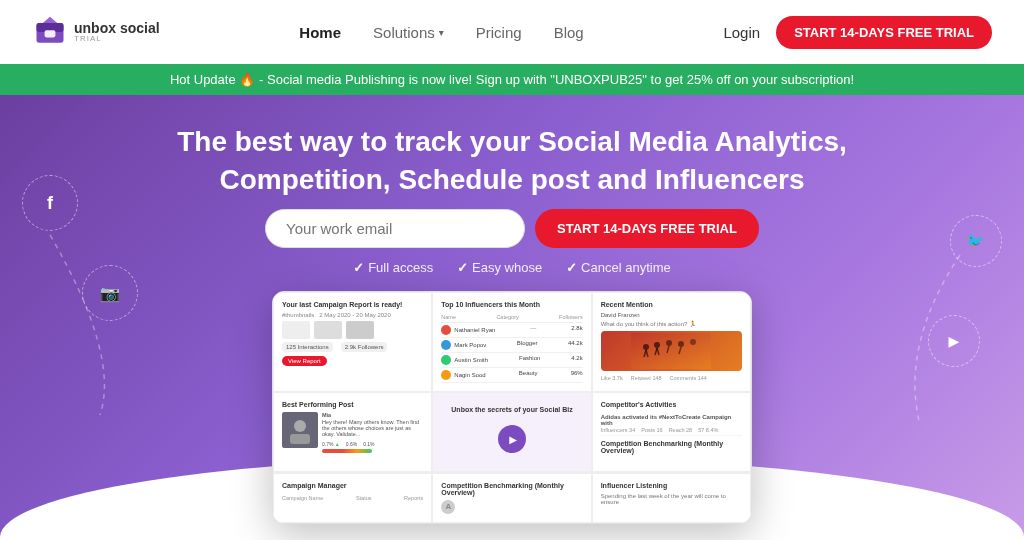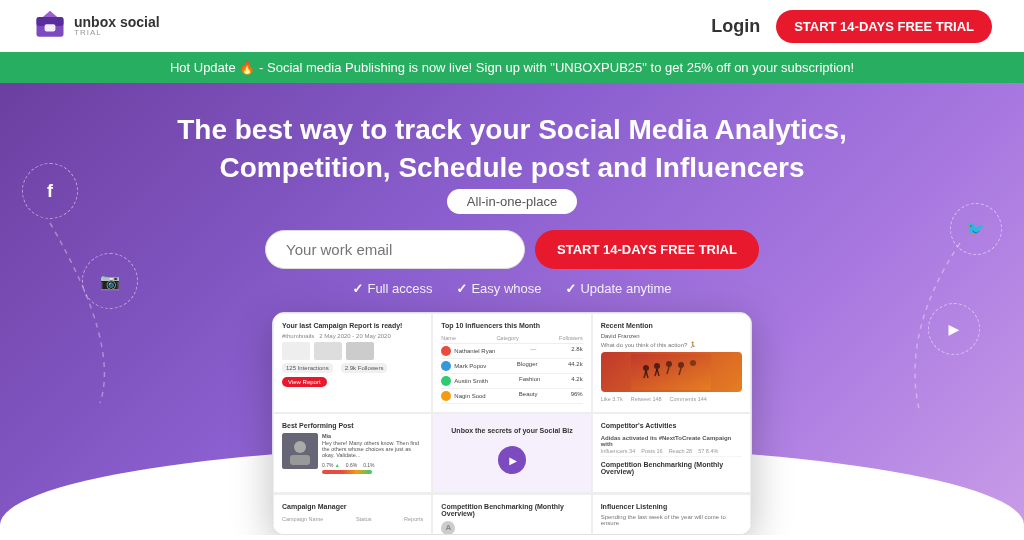--- a/index.html
+++ b/index.html
@@ -1,31 +1,31 @@
 <!DOCTYPE html>
 <html><head>
   <meta charset="utf-8">
   <style>
     * { margin: 0; padding: 0; box-sizing: border-box; }
     body { font-family: 'Segoe UI', Arial, sans-serif; width: 1024px; height: 540px; overflow: hidden; }
 
     
     .navbar {
       display: flex; align-items: center; justify-content: space-between;
-      padding: 6px 32px; height: 52px; background: #fff; position: relative; z-index: 10;
+      padding: 6px 32px; height: 64px; background: #fff; position: relative; z-index: 10;
     }
     .nav-logo { display: flex; align-items: center; gap: 6px; }
     .nav-logo-icon { width: 36px; height: 36px; }
     .nav-links { display: flex; align-items: center; gap: 32px; }
     .nav-link { text-decoration: none; font-size: 15px; color: #222; font-weight: 500; }
     .nav-link.active { color: #222; font-weight: 700; }
     .nav-link.muted { color: #666; font-weight: 400; }
     .nav-solutions { display: flex; align-items: center; gap: 4px; color: #666; font-size: 15px; cursor: pointer; }
     .nav-right { display: flex; align-items: center; gap: 16px; }
-    .login-link { font-size: 18px; color: #333; text-decoration: none; font-weight: 700; }
+    .login-link { font-size: 15px; color: #333; text-decoration: none; font-weight: 400; }
     .cta-btn {
       background: #e8192c; color: #fff; border: none; border-radius: 24px;
       padding: 9px 18px; font-size: 13px; font-weight: 700; cursor: pointer; white-space: nowrap;
     }
 
     
     .announcement-bar {
       background: #27ae60; color: #fff; text-align: center;
       padding: 8px 16px; font-size: 13px; font-weight: 500; z-index: 9; position: relative;
     }
@@ -69,21 +69,21 @@
 
     
     .deco-svg { position: absolute; left: 0; top: 0; width: 100%; height: 100%; pointer-events: none; z-index: 1; }
 
     .hero-content {
       position: relative; z-index: 3; display: flex; flex-direction: column; align-items: center;
       padding-top: 28px;
     }
     .hero-title {
       color: #fff; font-size: 28px; font-weight: 800; text-align: center;
-      max-width: 680px; line-height: 1.35; margin-bottom: 2px;
+      max-width: 680px; line-height: 1.35; margin-bottom: 10px;
     }
     .hero-badge {
       background: #fff; border-radius: 24px; padding: 5px 20px;
       font-size: 13px; color: #555; margin-bottom: 16px; font-weight: 500;
     }
     .hero-form { display: flex; gap: 10px; margin-bottom: 12px; }
     .hero-email {
       border: 1.5px solid #ddd; border-radius: 24px; padding: 10px 20px;
       font-size: 15px; width: 260px; outline: none; color: #aaa;
     }
@@ -153,20 +153,29 @@
       <rect x="5" y="10" width="30" height="10" rx="3" fill="#5a2d9a"></rect>
       <polygon points="12,10 20,3 28,10" fill="#9b5fcf"></polygon>
       <rect x="14" y="18" width="12" height="8" rx="2" fill="white" opacity="0.9"></rect>
     </svg>
     <div style="display:flex;flex-direction:column;line-height:1">
       <span style="font-size:14px;font-weight:800;color:#333">unbox social</span>
       <span style="font-size:8px;color:#999;letter-spacing:1px">TRIAL</span>
     </div>
   </div>
 
+  <div class="nav-links">
+    <a class="nav-link active" href="#">Home</a>
+    <div class="nav-solutions">
+      <span>Solutions</span>
+      <span class="nav-dropdown-icon">▾</span>
+    </div>
+    <a class="nav-link muted" href="#">Pricing</a>
+    <a class="nav-link muted" href="#">Blog</a>
+  </div>
 
   <div class="nav-right">
     <a class="login-link" href="#">Login</a>
     <button class="cta-btn">START 14-DAYS FREE TRIAL</button>
   </div>
 </nav>
 
 <div class="announcement-bar">
   <span>Hot Update 🔥 - Social media Publishing is now live! Sign up with "UNBOXPUB25" to get 25% off on your subscription!</span>
 </div>
@@ -186,37 +195,36 @@
   </div>
   <div class="deco-circle deco-tw">
     <span class="social-icon" style="font-size:15px">🐦</span>
   </div>
   <div class="deco-circle deco-play">
     <span class="social-icon" style="font-size:14px">▶</span>
   </div>
 
   <div class="hero-content">
     <h1 class="hero-title">The best way to track your Social Media Analytics, Competition, Schedule post and Influencers</h1>
-    <div class="hero-badge">All-in-one-place</div>
     <div class="hero-form">
       <input class="hero-email" type="email" placeholder="Your work email" style="">
       <button class="hero-cta">START 14-DAYS FREE TRIAL</button>
     </div>
     <div class="hero-checks">
       <span>
         <span class="check-icon">✓</span>
         <span>Full access</span>
       </span>
       <span>
         <span class="check-icon">✓</span>
         <span>Easy whose</span>
       </span>
       <span>
         <span class="check-icon">✓</span>
-        <span>Update anytime</span>
+        <span>Cancel anytime</span>
       </span>
     </div>
   </div>
 
   <div class="dashboard-preview">
     <div class="dash-inner">
 
       <div class="dash-panel">
         <div class="dash-panel-title">Your last Campaign Report is ready!</div>
         <div class="dash-panel-sub">#thumbnails &nbsp; 2 May 2020 - 20 May 2020</div>

